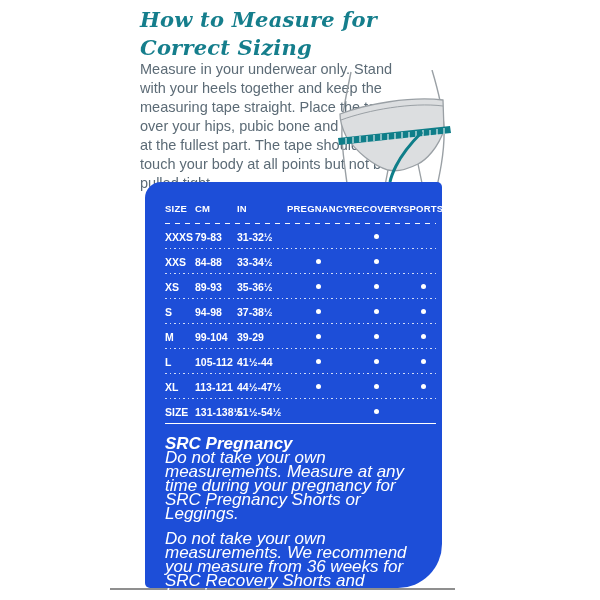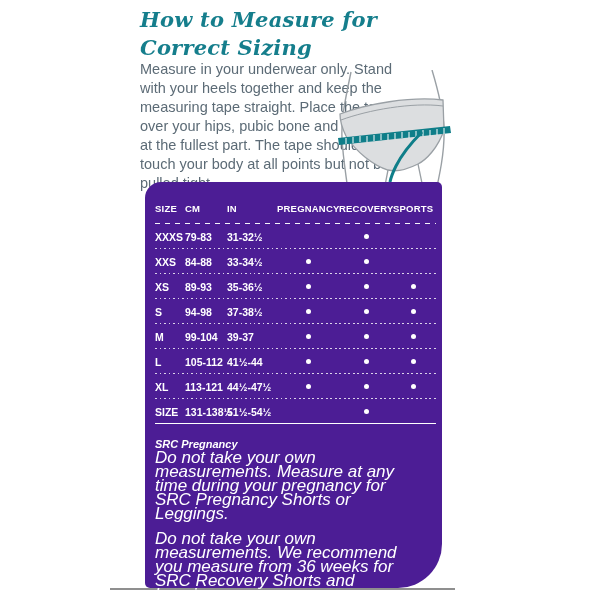--- a/index.html
+++ b/index.html
@@ -15,22 +15,22 @@
   }
   .intro{
     position:absolute;left:140px;top:60px;width:254px;
     font-size:14.5px;line-height:19px;color:#5C6B76;
   }
   
   .figure{position:absolute;left:326px;top:70px;width:138px;height:130px;z-index:0;}
   
   .panel{
     position:absolute;left:145px;top:182px;width:297px;height:406px;
-    background:#4c1d95;border-radius:16px 5px 44px 5px;z-index:1;
-    color:#ffffff;box-sizing:border-box;padding:16px 6px 0 10px;
+    background:#1d4ed8;border-radius:16px 5px 44px 5px;z-index:1;
+    color:#ffffff;box-sizing:border-box;padding:16px 6px 0 20px;
   }
   .thead,.trow{
     display:grid;grid-template-columns:30px 42px 50px 62px 54px 40px;
     align-items:center;position:relative;
   }
   .thead{height:20px;font-size:9.5px;font-weight:bold;letter-spacing:.2px;}
   .thead .c{white-space:nowrap;}
   .sep-dash{height:1px;margin:5px 0 0 0;
     background:repeating-linear-gradient(to right,#ffffff 0 5px,transparent 5px 10px);
     opacity:.95;}
@@ -38,21 +38,21 @@
   .trow::after{content:"";position:absolute;left:0;right:0;bottom:0;height:1px;
     background:repeating-linear-gradient(to right,rgba(255,255,255,.8) 0 1.5px,transparent 1.5px 4.5px);}
   .trow:last-child::after{background:#ffffff;height:1px;}
   .c{white-space:nowrap;}
   .c.center{text-align:center;}
   .dotc{display:flex;justify-content:center;align-items:center;}
   .dot{width:5px;height:5px;border-radius:50%;background:#ffffff;display:block;}
   
   .notes{margin-top:13px;padding-right:10px;font-style:italic;}
   .note{margin-bottom:11px;}
-  .note-h{font-size:11px;font-weight:bold;line-height:14px;}
+  .note-h{font-size:17px;font-weight:bold;line-height:14px;}
   .note-b{font-size:17px;line-height:14px;font-weight:500;}
   
   .bottom-rule{position:absolute;left:110px;top:588px;width:345px;height:2px;
     background:#8f8f8f;z-index:0;}
 </style>
 </head>
 <body>
 
 <div class="title">
   <div>How to Measure for</div>
@@ -156,21 +156,21 @@
         <div class="c dotc">
           <span class="dot"></span>
         </div>
         <div class="c dotc">
           <span class="dot"></span>
         </div>
       </div>
       <div class="trow">
         <div class="c">M</div>
         <div class="c">99-104</div>
-        <div class="c">39-37</div>
+        <div class="c">39-29</div>
         <div class="c dotc">
           <span class="dot"></span>
         </div>
         <div class="c dotc">
           <span class="dot"></span>
         </div>
         <div class="c dotc">
           <span class="dot"></span>
         </div>
       </div>

